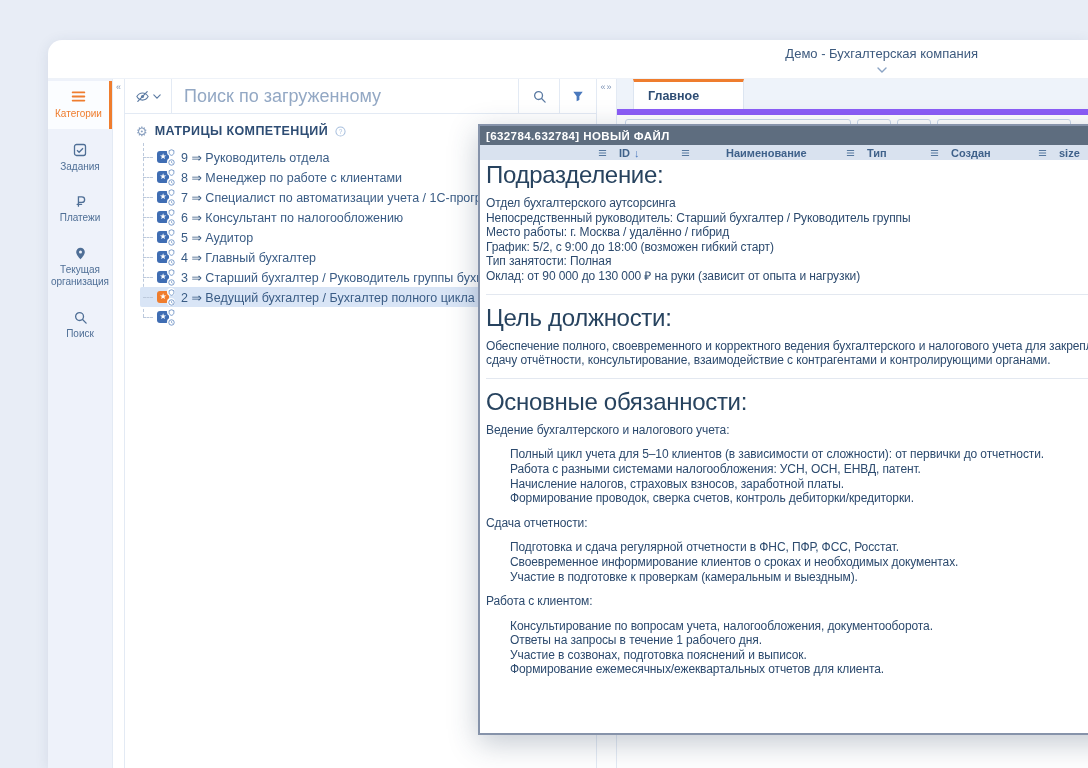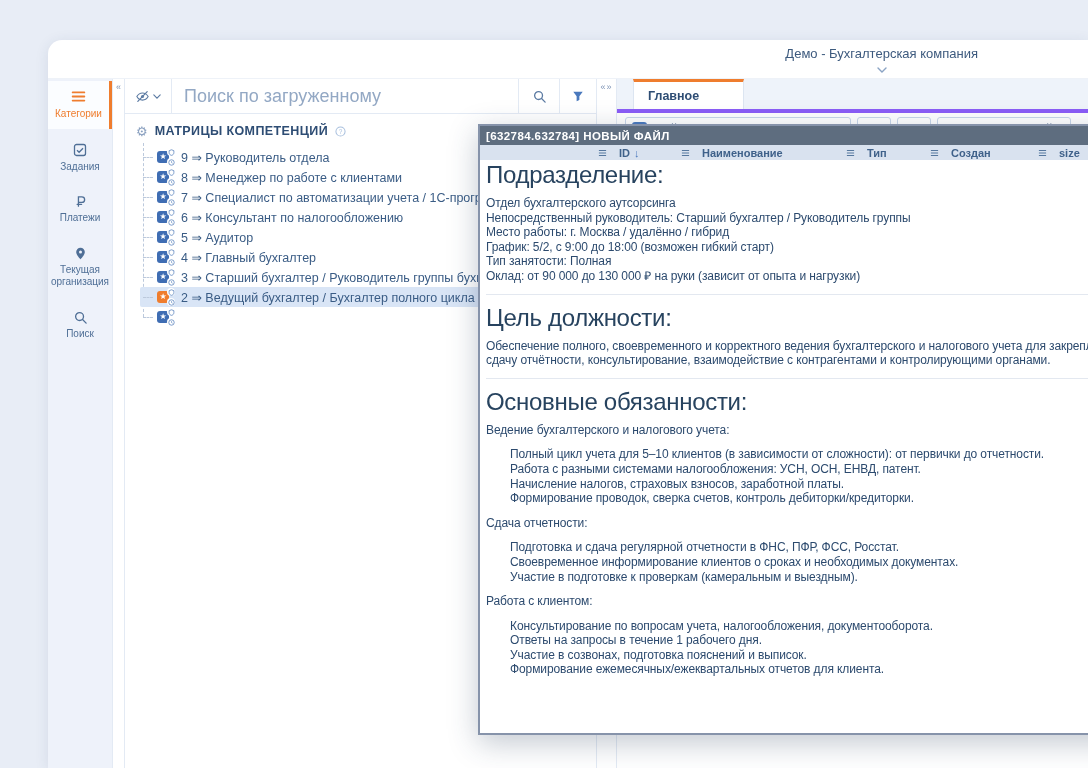--- a/index.html
+++ b/index.html
@@ -66,21 +66,21 @@
     color:#6b90c4;display:flex;align-items:center;justify-content:center;}
   .ti-shield{right:0;top:-1px;}
   .ti-clock{right:0;bottom:-1px;}
   .tree-label{font-size:12.5px;color:#3a5c85;white-space:nowrap;}
   
   .splitter{width:19px;flex:0 0 19px;background:#fff;border-left:1px solid #e3eaf4;
     border-right:1px solid #e3eaf4;color:#7d93b5;font-size:9px;text-align:center;
     padding-top:3px;letter-spacing:1px;}
   
   .main-panel{flex:1;min-width:0;display:flex;flex-direction:column;background:#fff;}
-  .tab-row{height:30px;flex:0 0 30px;background:#eef3fa;border-bottom:4px solid #8b5cf6;
+  .tab-row{height:30px;flex:0 0 30px;background:#eef3fa;border-bottom:6px solid #8b5cf6;
     display:flex;align-items:stretch;padding-left:16px;}
   .tab{width:95px;background:#fff;border-top:3px solid #ef7d2e;border-left:1px solid #dce5f1;
     border-right:1px solid #dce5f1;display:flex;align-items:center;padding-left:14px;
     font-size:12.5px;font-weight:bold;color:#2e4d74;cursor:pointer;}
   .toolbar{height:28px;display:flex;align-items:center;gap:6px;padding:2px 8px;background:#fff;}
   .files-select{height:22px;width:212px;border:1px solid #c9d7ea;border-radius:3px;
     display:flex;align-items:center;gap:7px;padding:0 6px;cursor:pointer;background:#fff;}
   .star-sq{width:15px;height:15px;border-radius:3px;background:#4a79bd;color:#fff;font-size:10px;
     line-height:15px;text-align:center;flex:0 0 15px;}
   .files-label{font-size:12.5px;color:#3d5c85;}
@@ -94,21 +94,21 @@
     border:2px solid #8693aa;box-shadow:0 8px 28px rgba(40,60,90,.28);display:flex;
     flex-direction:column;overflow:hidden;z-index:5;}
   .modal-titlebar{height:19px;flex:0 0 19px;background:#5e6d7f;color:#fff;font-size:11.5px;
     font-weight:bold;letter-spacing:.4px;display:flex;align-items:center;padding:0 6px;
     white-space:nowrap;}
   .modal-colstrip{height:15px;flex:0 0 15px;background:#d9e2ef;display:flex;align-items:center;
     font-size:11px;font-weight:bold;color:#3f618a;white-space:nowrap;overflow:hidden;}
   .colstrip-spacer{width:118px;flex:0 0 118px;}
   .col-block{display:flex;align-items:center;flex:0 0 auto;}
   .col-block .cmenu{margin-right:12px;color:#56789f;cursor:pointer;}
-  .col-block.c0{width:83px;} .col-block.c1{width:165px;} .col-block.c2{width:84px;}
+  .col-block.c0{width:83px;} .col-block.c1{width:165px;gap:24px;} .col-block.c2{width:84px;}
   .col-block.c3{width:108px;} .col-block.c4{flex:1;}
   .sort-arrow{color:#4a79bd;margin-left:4px;font-weight:normal;}
   .modal-body{flex:1;padding:2px 8px 0 6px;overflow:hidden;background:#fff;}
   .m-sec-title{font-size:24px;font-weight:400;color:#27435f;line-height:26px;
     margin:0 0 8px 0;letter-spacing:-.3px;white-space:nowrap;}
   .m-line{font-size:12px;line-height:14.6px;color:#2c4a6e;white-space:nowrap;letter-spacing:-.1px;}
   .m-line.indent{padding-left:24px;}
   .m-gap{height:10px;}
   .m-divider{border:none;border-top:1px solid #e3e8f0;margin:10px 0;}
 </style>

